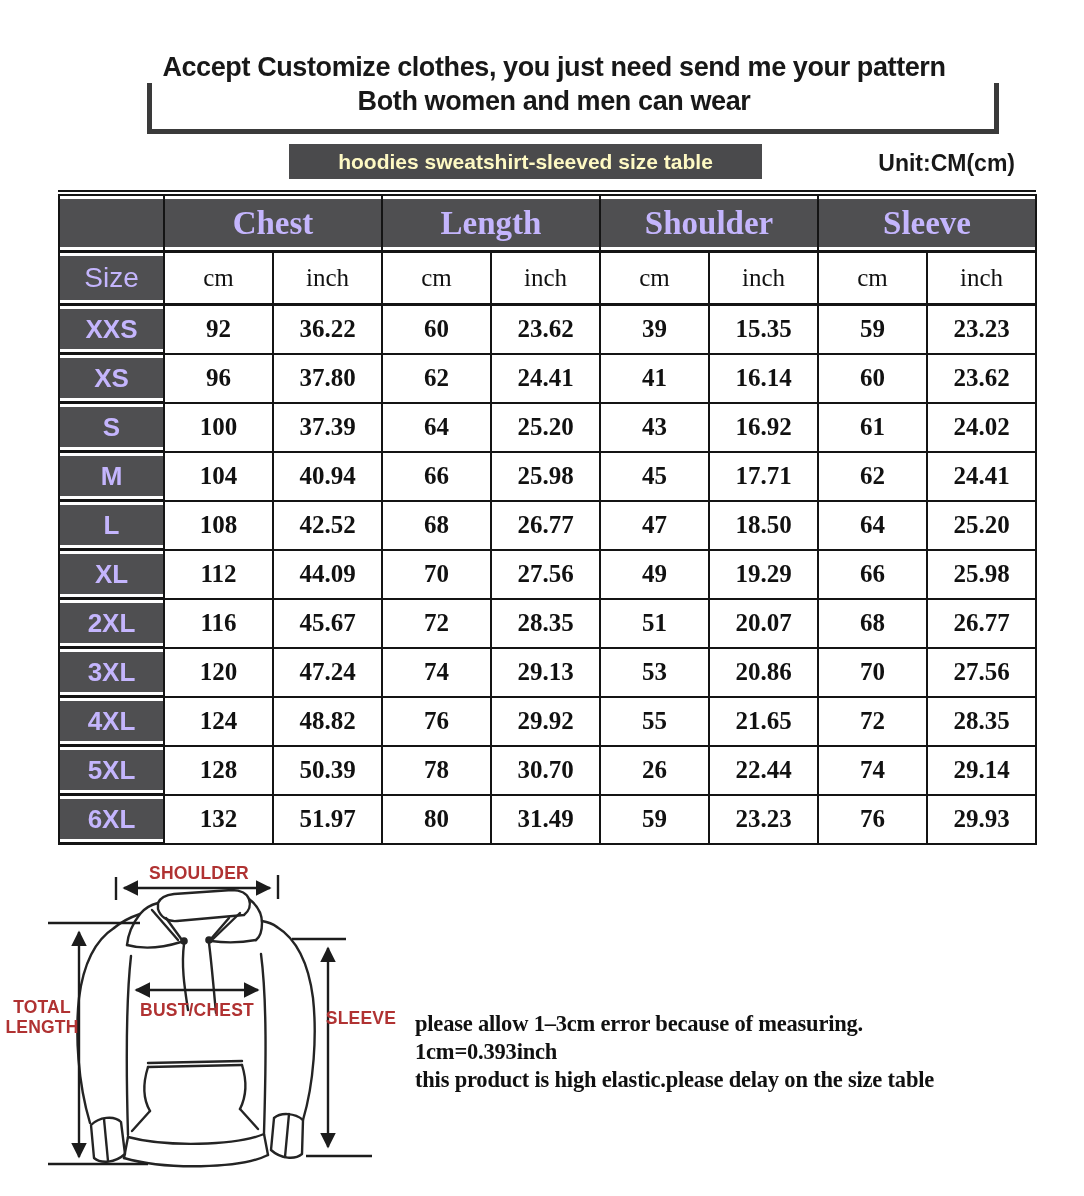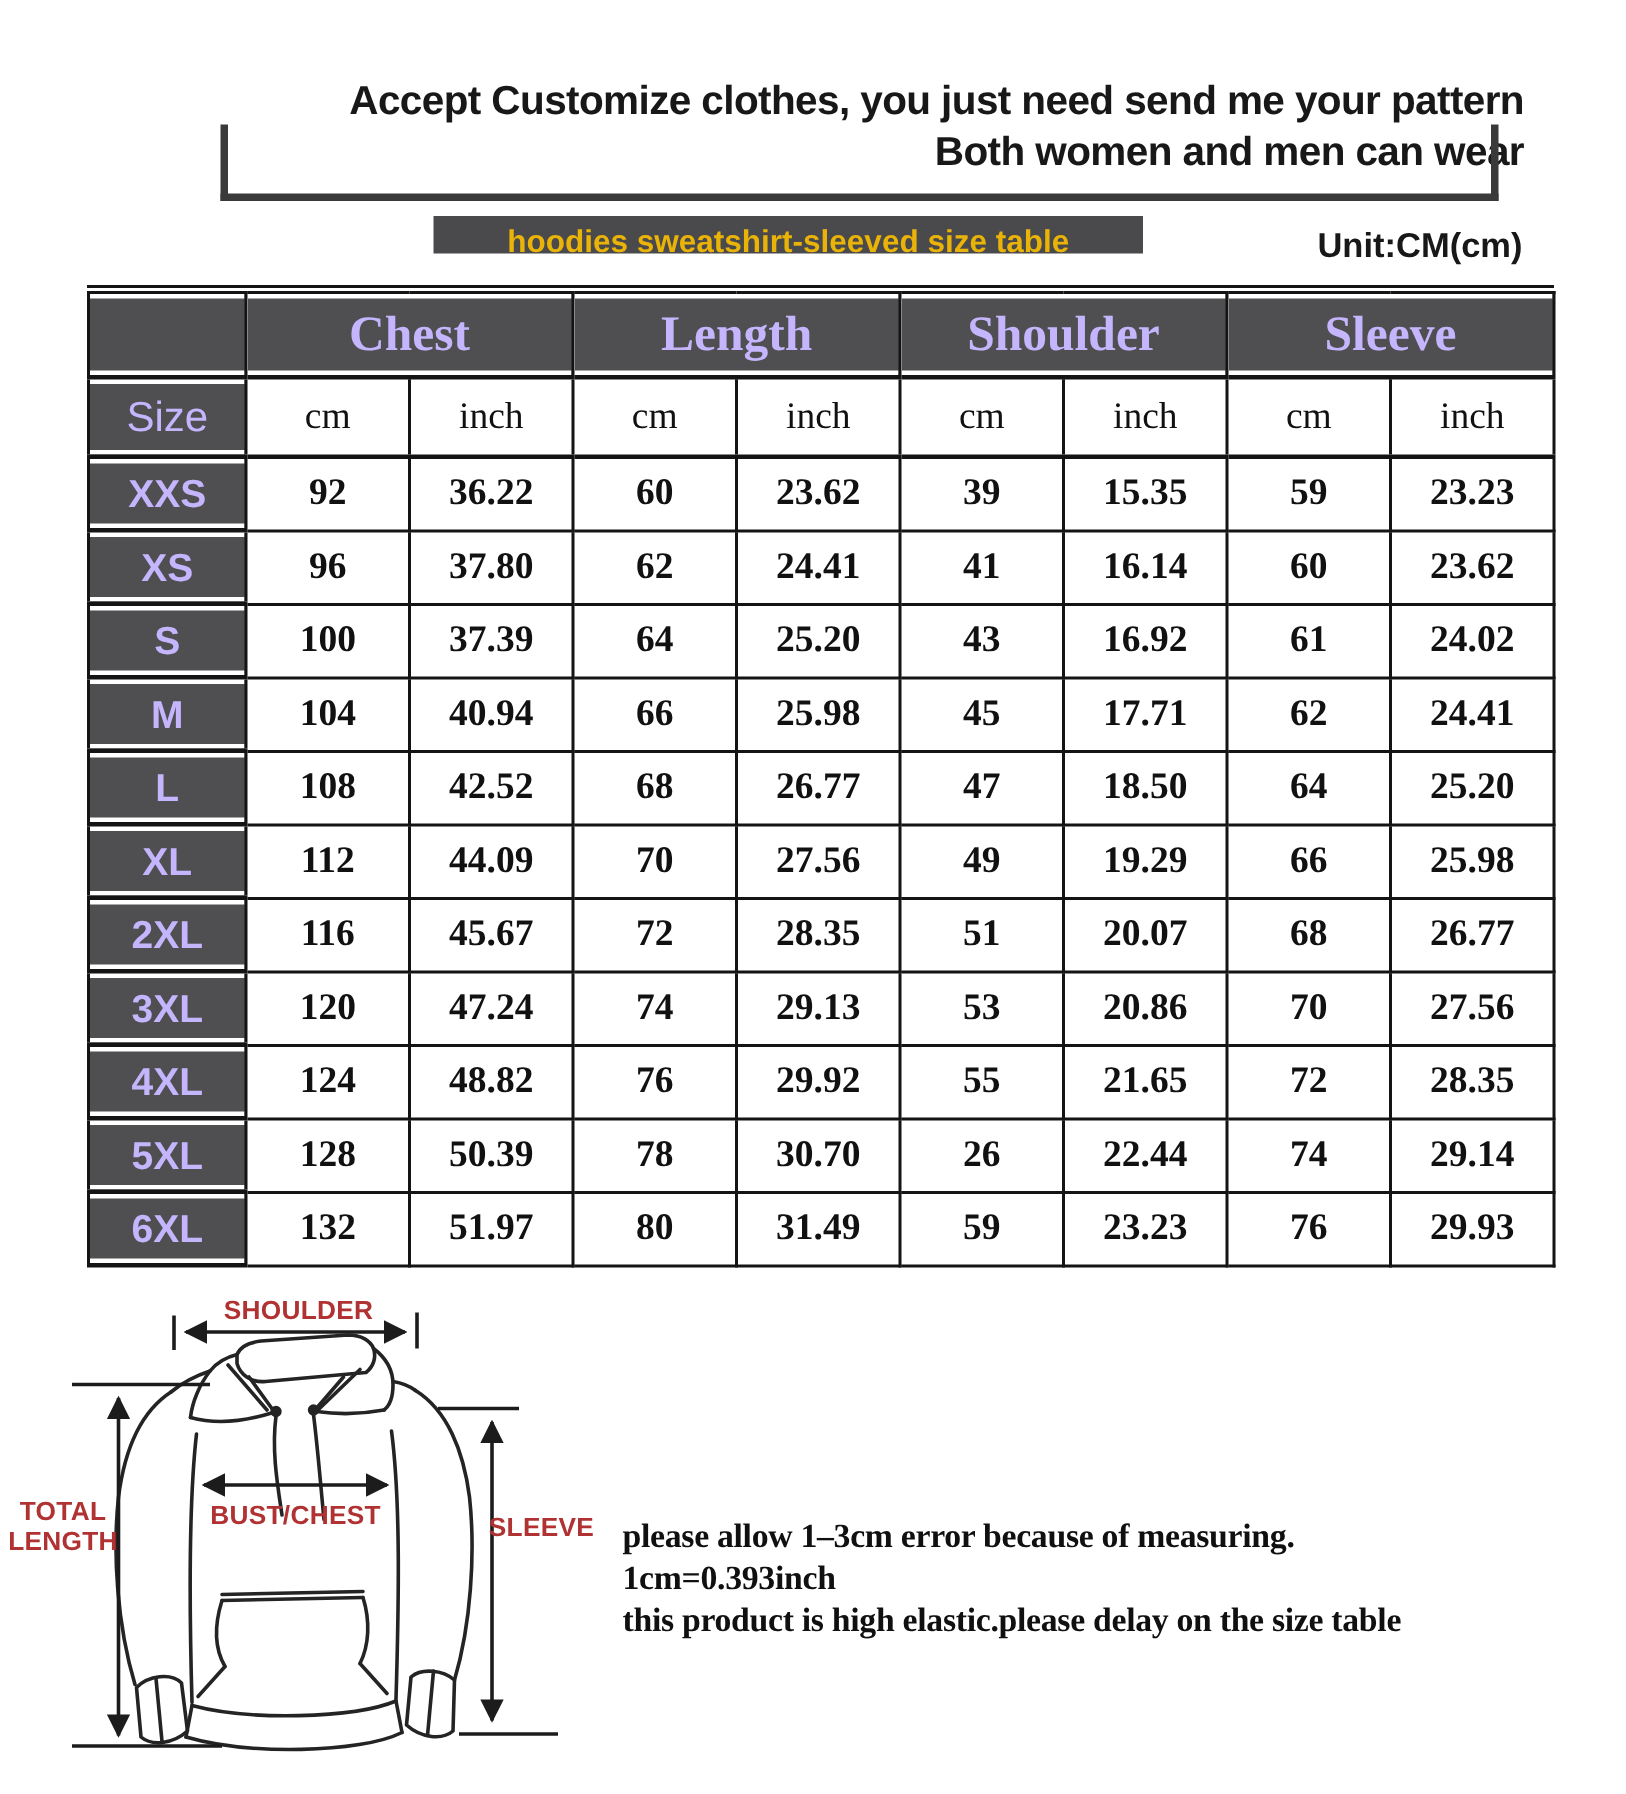--- a/index.html
+++ b/index.html
@@ -6,35 +6,35 @@
   .page{
     position:relative;
     width:1084px;height:1196px;
     background:#fff;
     overflow:hidden;
     font-family:"Liberation Sans",sans-serif;
     color:var(--ink,#111);
   }
   
   .hdr{
-    position:absolute;left:56px;top:50px;width:960px;
-    text-align:right;font-weight:bold;font-size:27px;line-height:34px;
+    position:absolute;left:74px;top:50px;width:960px;
+    text-align:center;font-weight:bold;font-size:27px;line-height:34px;
     letter-spacing:-0.4px;color:#181818;
   }
   .hdr-bracket{
     position:absolute;left:147px;top:83px;width:842px;height:46px;
     border-left:5px solid #3a3a3a;
     border-right:5px solid #3a3a3a;
     border-bottom:5px solid #3a3a3a;
   }
   
   .banner{
-    position:absolute;left:289px;top:144px;width:473px;height:25px;
+    position:absolute;left:289px;top:144px;width:473px;height:35px;
     background:var(--banner-bg,#4a4a4c);
-    color:#eab308;font-weight:bold;font-size:21px;line-height:35px;text-align:center;
+    color:#fef9c3;font-weight:bold;font-size:21px;line-height:35px;text-align:center;
   }
   .unit{
     position:absolute;left:845px;top:150px;width:170px;
     font-weight:bold;font-size:23px;text-align:right;color:#181818;
   }
   
   .table-wrap{
     position:absolute;left:58px;top:190px;width:978px;
     border-top:2px solid var(--table-border,#141414);
     padding-top:2px;

